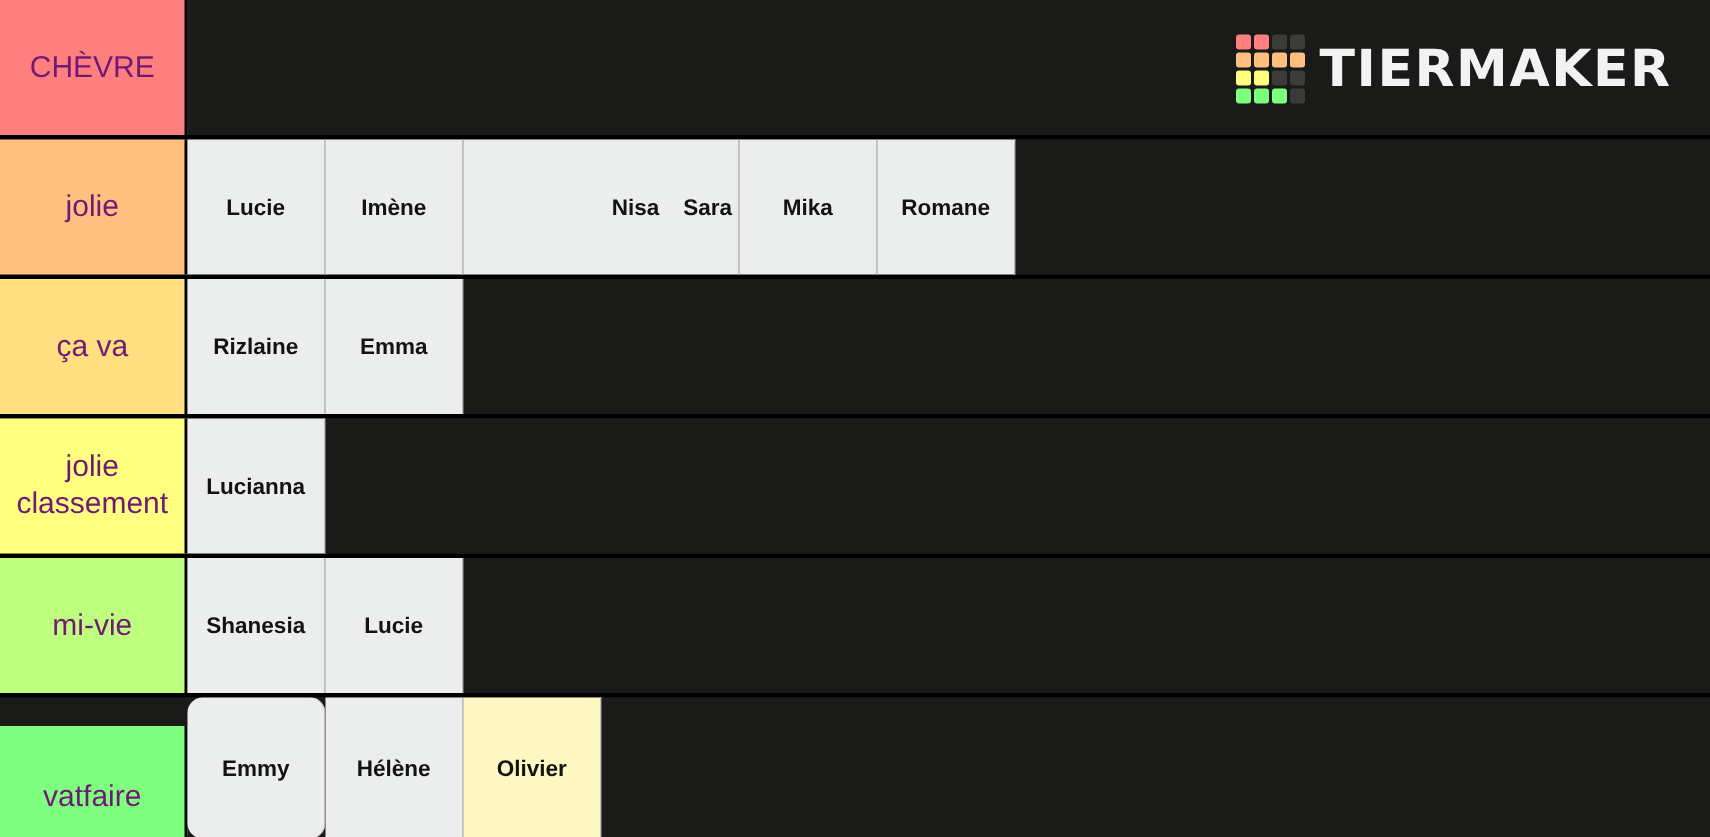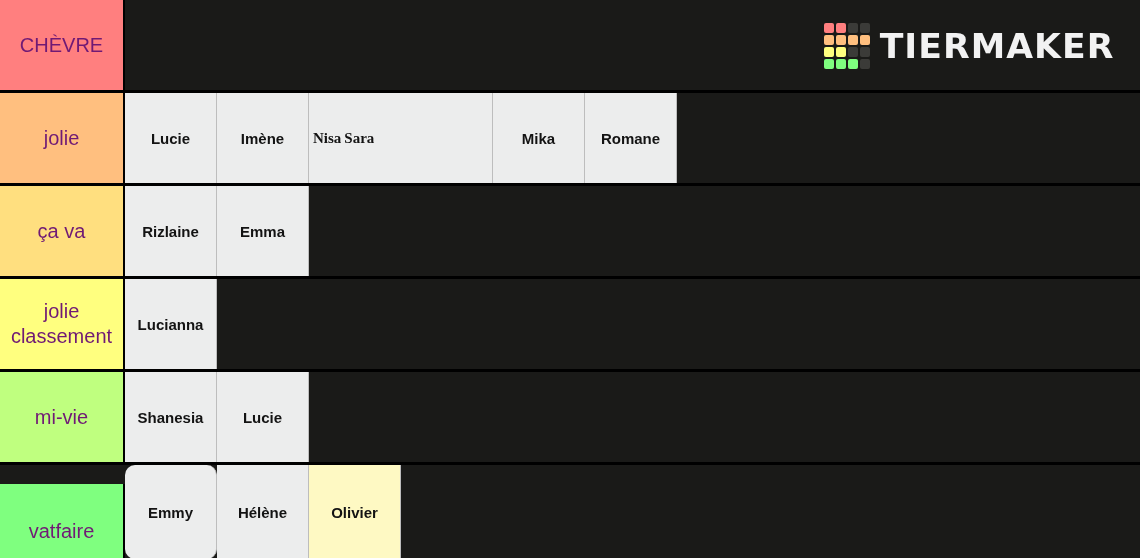--- a/index.html
+++ b/index.html
@@ -102,24 +102,23 @@
     color: #131313;
     font-family: "Liberation Sans", sans-serif;
     font-size: 15px;
     font-weight: bold;
     padding: 2px 4px;
     overflow: hidden;
   }
   .item.wide {
     width: 184px;
     flex: 0 0 184px;
-    gap: 3px;
-    justify-content: flex-start;
+    gap: 16px;
+    justify-content: flex-end;
     letter-spacing: 0;
-    font-family: Liberation Serif, serif;
   }
   .item.wide .sub {
     display: inline-block;
   }
   .item:last-child { border-right: 0; }
 
   .filler {
     flex: 1 1 auto;
     height: 100%;
     background: #1a1a18;

